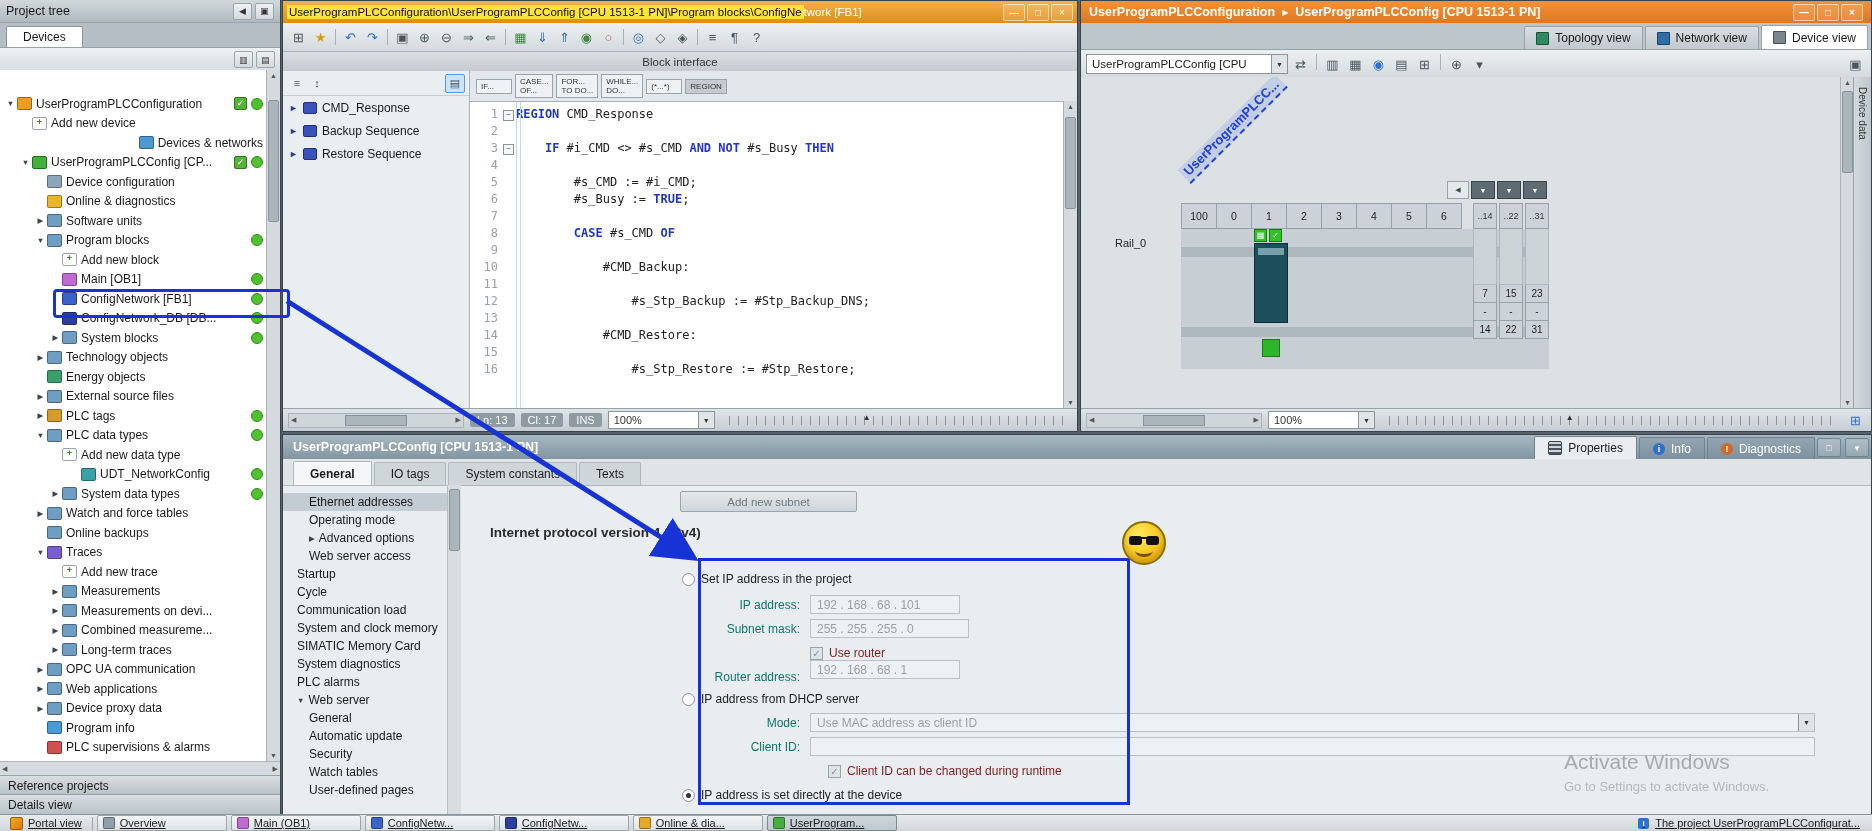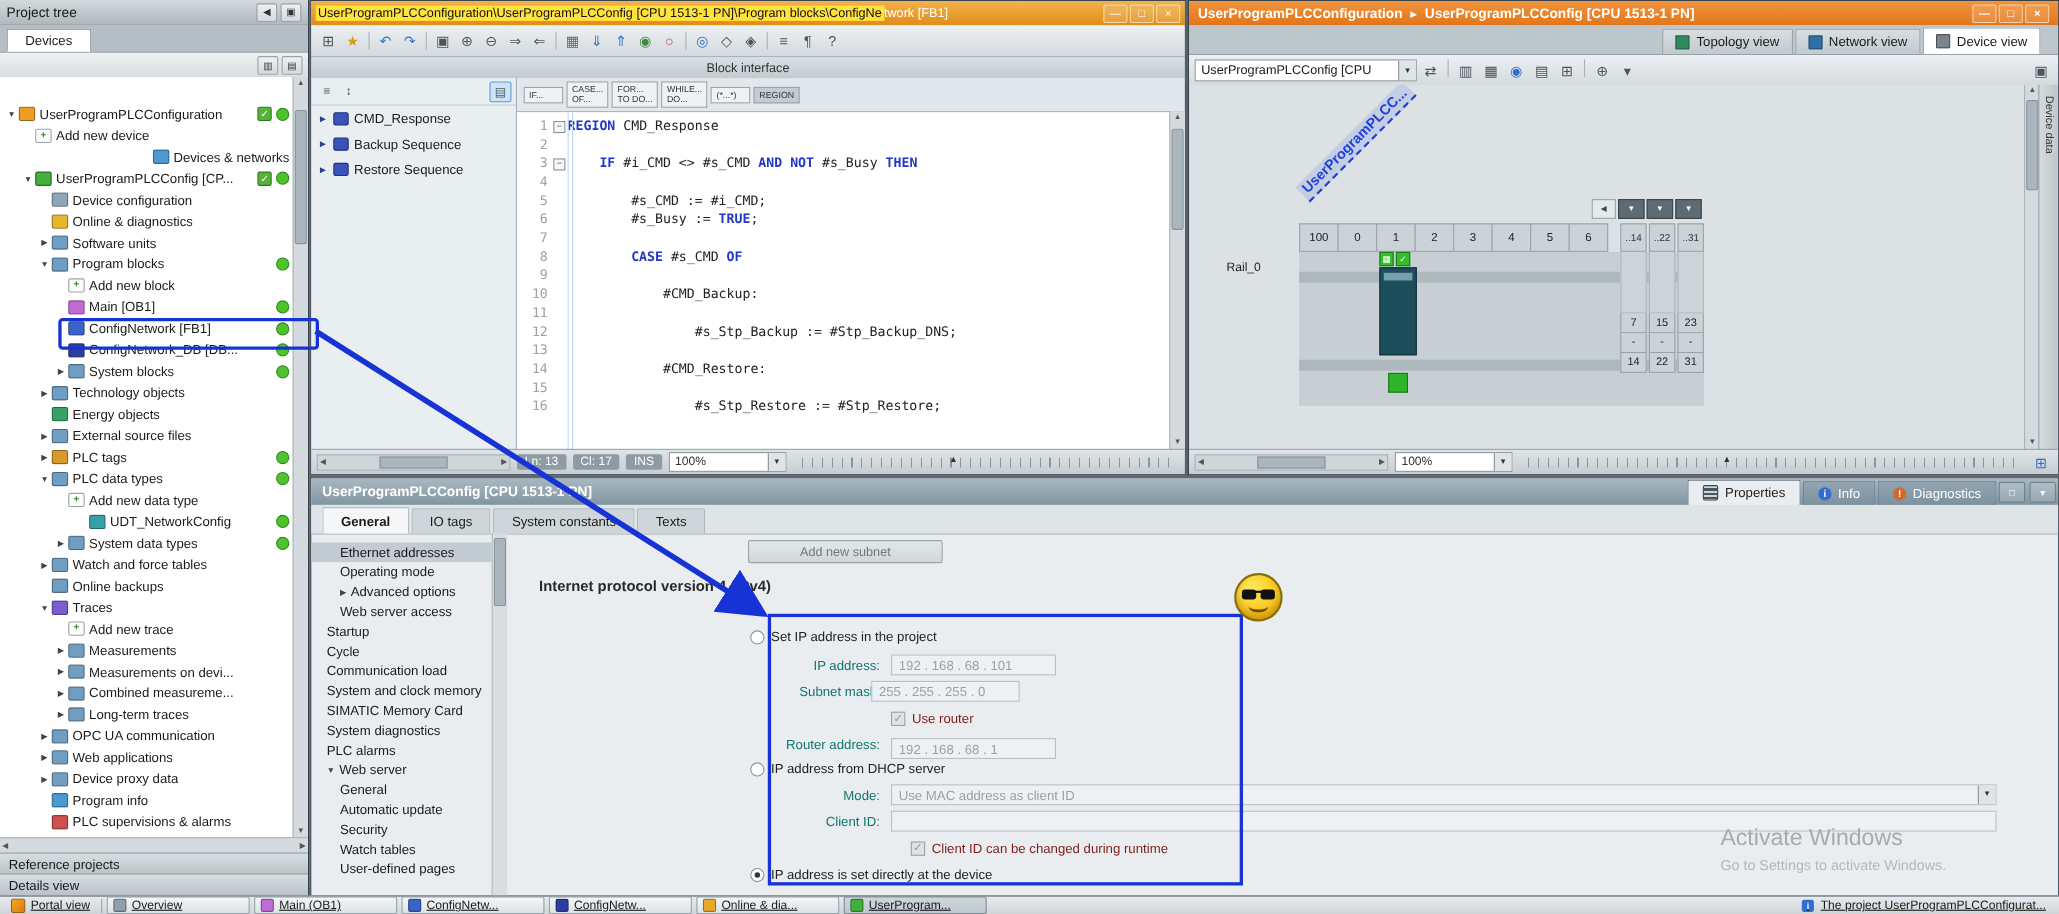--- a/index.html
+++ b/index.html
@@ -1,18 +1,18 @@
 <!DOCTYPE html>
 <html><head>
 <meta charset="utf-8">
 <style>
   html,body{margin:0;padding:0;background:#57626b;}
   .root{position:relative;width:1872px;height:831px;background:#57626b;font-family:"Liberation Sans",sans-serif;overflow:hidden;font-size:12px;color:#1a1a1a;}
   
-  .lp{position:absolute;left:0;top:0;width:280px;height:814px;background:#fdba74;border-right:1px solid #39434b;}
+  .lp{position:absolute;left:0;top:0;width:280px;height:814px;background:#14b8a6;border-right:1px solid #39434b;}
   .lp-header{height:22px;background:linear-gradient(#d2d9dc,#aeb9bf);display:flex;align-items:center;padding:0 6px;font-size:12.5px;border-bottom:1px solid #98a3a9;}
   .hd-ic{width:17px;height:15px;display:flex;align-items:center;justify-content:center;font-size:9px;color:#333;border:1px solid #9aa5ab;background:linear-gradient(#eef1f2,#d4dadd);margin-left:3px;border-radius:2px;}
   .lp-tabs{height:24px;background:#b4bec4;display:flex;align-items:flex-end;padding-left:6px;border-bottom:1px solid #98a3a9;}
   .lp-tab{background:#fff;border:1px solid #8a959b;border-bottom:none;height:20px;padding:0 16px;font-size:12px;display:flex;align-items:center;border-radius:2px 2px 0 0;}
   .lp-toolbar{height:23px;background:linear-gradient(#eef1f2,#d6dcdf);border-bottom:1px solid #aab4ba;display:flex;align-items:center;padding:0 5px;}
   .lp-tree{position:absolute;top:70px;bottom:52px;left:0;right:13px;background:#fff;overflow:hidden;padding-top:24px;box-sizing:border-box;}
   .lp-vscroll{position:absolute;top:70px;bottom:52px;right:0;width:13px;background:#d4dadd;border-left:1px solid #aab4ba;}
   .vthumb{position:absolute;left:1px;right:1px;background:#aab6bc;border:1px solid #8a959b;border-radius:2px;}
   .sarw{position:absolute;left:0;right:0;height:12px;font-size:7px;color:#555;text-align:center;line-height:12px;}
   .trow{display:flex;align-items:center;height:19.5px;padding-right:4px;white-space:nowrap;font-size:12px;}
@@ -65,21 +65,21 @@
   .hsthumb{width:60px;height:9px;background:#aab6bc;border:1px solid #8a959b;}
   .chip{background:#8f9ba3;color:#fff;padding:1px 7px;border-radius:2px;font-size:11px;flex:none;}
   .zsel{background:#fff;border:1px solid #8a959b;height:16px;display:flex;align-items:center;font-size:11px;min-width:100px;justify-content:space-between;padding-left:5px;flex:none;}
   .zarw{width:15px;height:100%;background:#dfe4e7;border-left:1px solid #8a959b;font-size:7px;display:flex;align-items:center;justify-content:center;color:#333;}
   .ruler{flex:1;height:9px;margin:0 8px;background:repeating-linear-gradient(90deg,#8a959b 0 1px,transparent 1px 9px);position:relative;}
   .rthumb{position:absolute;left:40%;top:-3px;font-size:8px;color:#333;}
   
   .rp{position:absolute;left:1080px;top:0;width:792px;height:432px;background:#cfd6da;border:1px solid #39434b;box-sizing:border-box;}
   .rp-title{height:22px;background:linear-gradient(#f0933c,#e2761a);display:flex;align-items:center;padding:0 8px;color:#fff;font-weight:bold;font-size:12.5px;gap:7px;}
   .bc-sep{font-size:8px;font-weight:normal;}
-  .rp-tabs{height:26px;background:#bcc6cb;display:flex;justify-content:flex-end;align-items:flex-end;padding-right:16px;border-bottom:1px solid #98a3a9;}
+  .rp-tabs{height:26px;background:#bcc6cb;display:flex;justify-content:flex-end;align-items:flex-end;padding-right:3px;border-bottom:1px solid #98a3a9;}
   .vtab{height:22px;display:flex;align-items:center;gap:6px;padding:0 11px;font-size:12px;border:1px solid #98a3a9;border-bottom:none;background:linear-gradient(#d8dee1,#c2cacf);margin-left:2px;border-radius:2px 2px 0 0;}
   .vtab.active{background:#fff;height:23px;}
   .vtic{width:11px;height:11px;border:1px solid rgba(0,0,0,.4);border-radius:1px;}
   .topology-view-icon{background:#2f8a5f}.network-view-icon{background:#2f6fa8}.device-view-icon{background:#7a868e}
   .rp-toolbar{height:28px;background:linear-gradient(#edf0f2,#d3dadd);border-bottom:1px solid #a8b2b8;display:flex;align-items:center;gap:2px;padding:0 5px;}
   .dsel{background:#fff;border:1px solid #8a959b;height:18px;width:195px;display:flex;align-items:center;justify-content:space-between;padding-left:5px;font-size:11.5px;overflow:hidden;white-space:nowrap;flex:none;}
   .rp-canvas{position:absolute;top:76px;bottom:22px;left:0;right:17px;background:#dce1e4;overflow:hidden;}
   .rot-label{position:absolute;left:110px;top:88px;transform:rotate(-45deg);transform-origin:0 100%;color:#2040d8;font-weight:bold;font-size:13px;border-bottom:2px dashed #2040d8;padding:0 4px 2px 4px;white-space:nowrap;background:rgba(120,150,230,.25);}
   .rail-bg{position:absolute;left:100px;top:152px;width:368px;height:140px;background:#c7cfd4;}
   .rail-stripe{position:absolute;left:100px;width:368px;height:10px;background:#aeb8bf;}
@@ -815,29 +815,29 @@
 
         <div class="frow" style="left:221px;top:84px">
           <span class="radio"></span>
           <span class="rlab">Set IP address in the project</span>
         </div>
         <div class="flabel" style="left:124px;top:110px">IP address:</div>
         <div class="fval" style="left:349px;top:110px;width:150px">
             <span>192 . 168 . 68   . 101</span>
           </div>
         <div class="flabel" style="left:124px;top:134px">Subnet mask:</div>
-        <div class="fval" style="left:331px;top:134px;width:135px">
+        <div class="fval" style="left:349px;top:134px;width:159px">
             <span>255 . 255 . 255 . 0</span>
           </div>
         <div class="frow" style="left:349px;top:158px">
           <span class="cbox">✓</span>
           <span class="glab">Use router</span>
         </div>
         <div class="flabel" style="left:124px;top:182px">Router address:</div>
-        <div class="fval" style="left:349px;top:186px;width:150px">
+        <div class="fval" style="left:349px;top:175px;width:150px">
             <span>192 . 168 . 68   . 1</span>
           </div>
 
         <div class="frow" style="left:221px;top:204px">
           <span class="radio"></span>
           <span class="rlab">IP address from DHCP server</span>
         </div>
         <div class="flabel" style="left:124px;top:228px">Mode:</div>
         <div class="fval" style="left:349px;top:228px;width:1005px">
             <span>Use MAC address as client ID</span>

